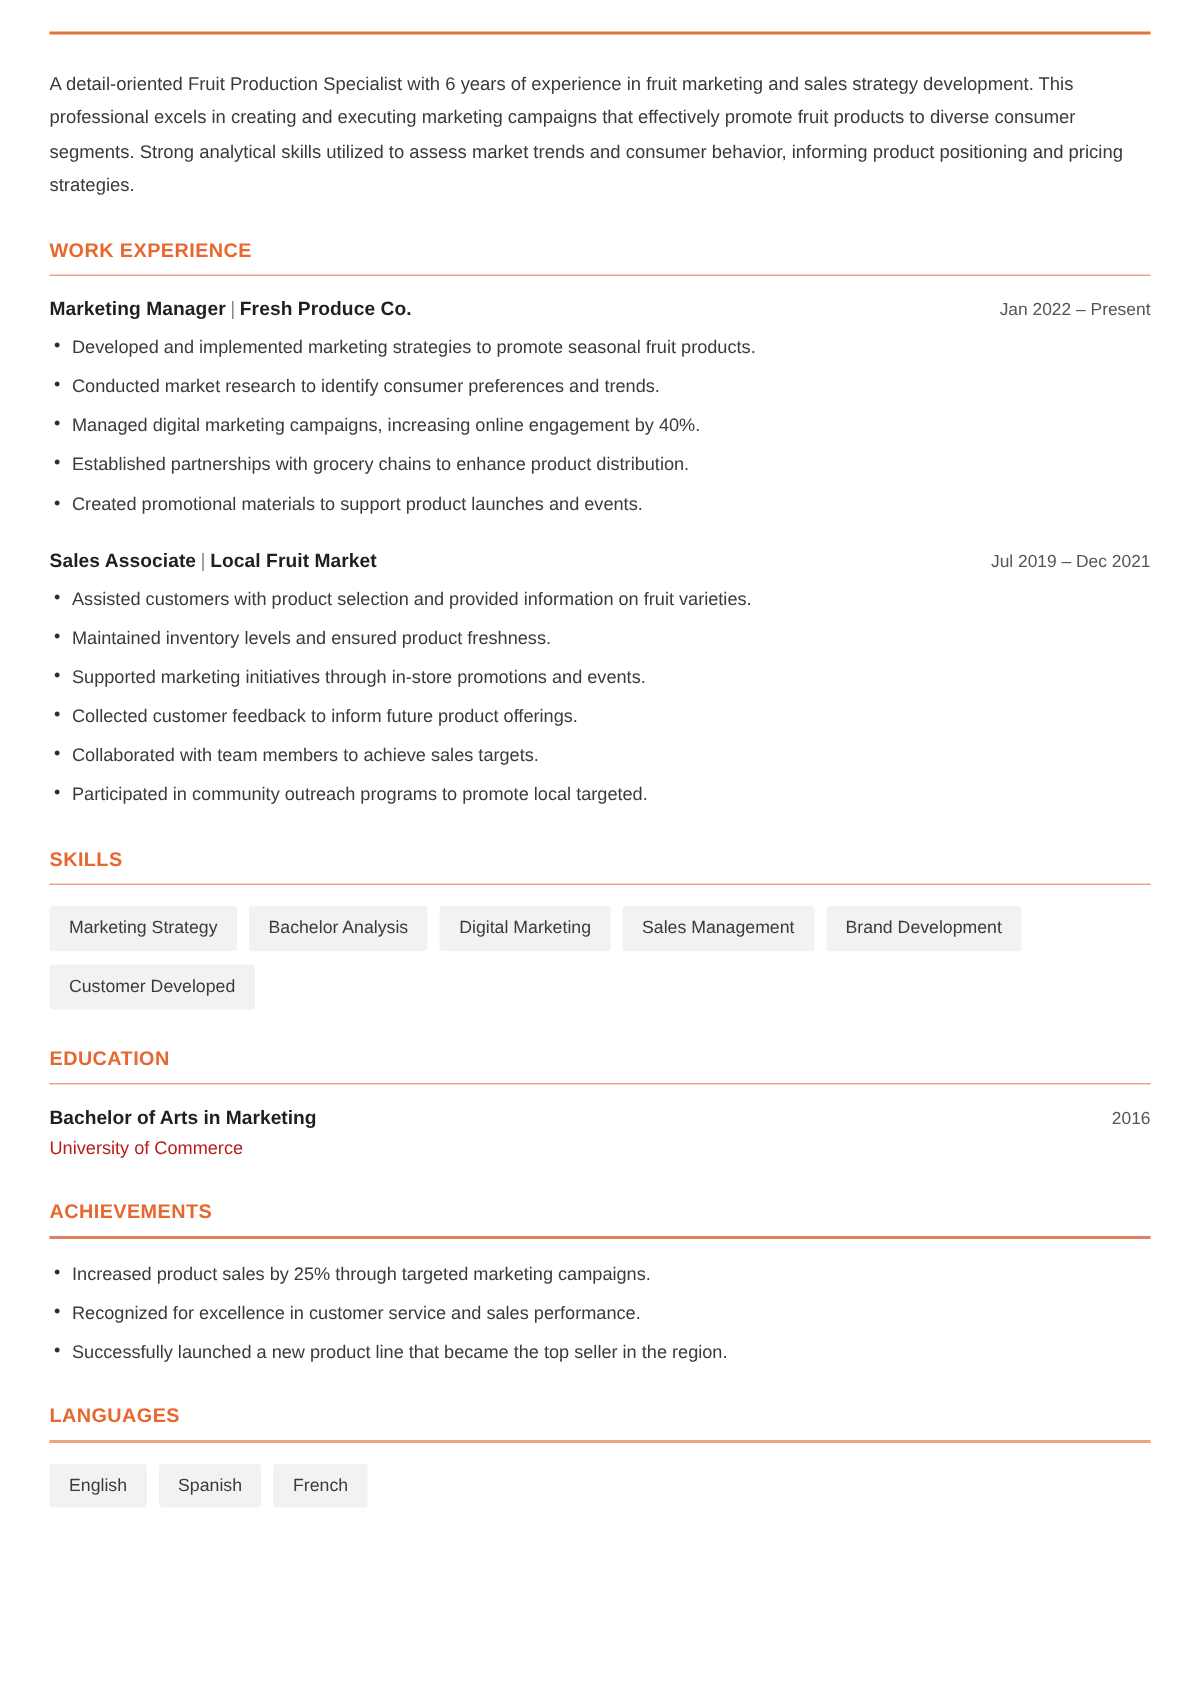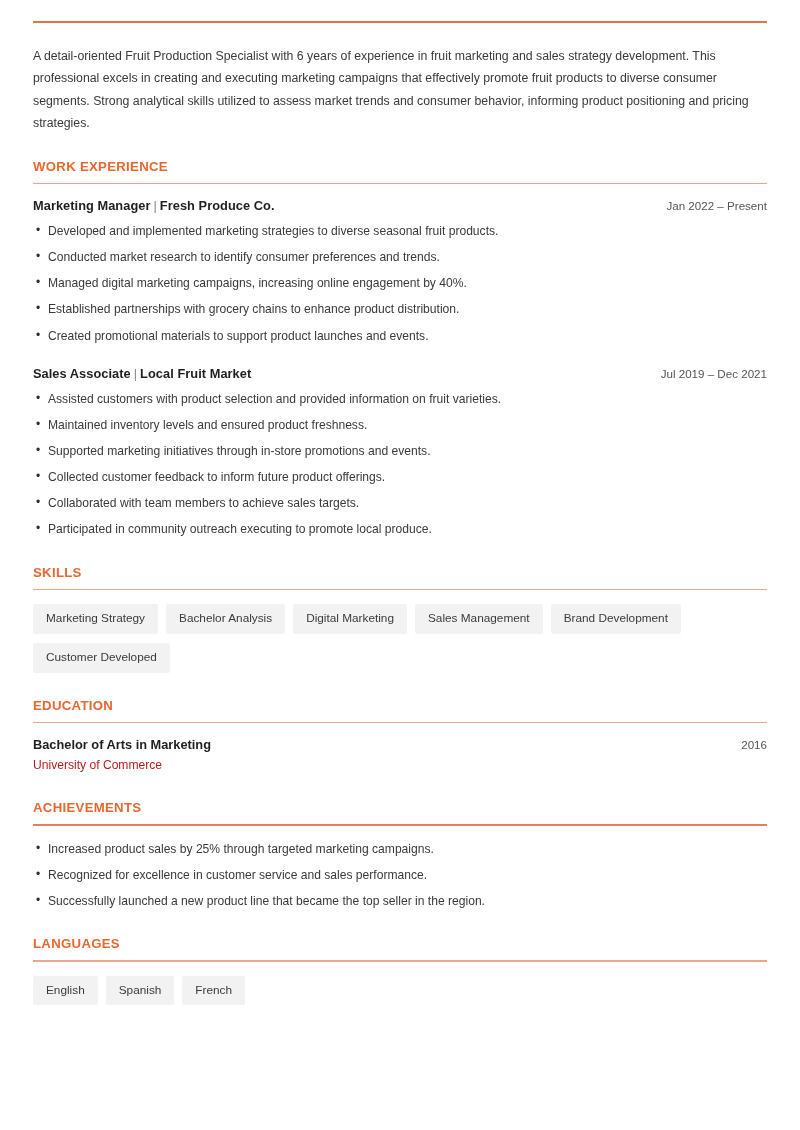--- a/index.html
+++ b/index.html
@@ -227,42 +227,42 @@
       <div class="section-rule"></div>
 
       <div class="entry">
         <div class="entry-head">
           <div class="entry-title">
             <span>Marketing Manager</span><span class="entry-sep">|</span><span>Fresh Produce Co.</span>
           </div>
           <div class="entry-date">Jan 2022 – Present</div>
         </div>
         <ul class="bullets">
-          <li>Developed and implemented marketing strategies to diverse seasonal fruit products.</li>
+          <li>Developed and implemented marketing strategies to promote seasonal fruit products.</li>
           <li>Conducted market research to identify consumer preferences and trends.</li>
           <li>Managed digital marketing campaigns, increasing online engagement by 40%.</li>
           <li>Established partnerships with grocery chains to enhance product distribution.</li>
           <li>Created promotional materials to support product launches and events.</li>
         </ul>
       </div>
 
       <div class="entry" style="margin-top:21px;">
         <div class="entry-head">
           <div class="entry-title">
             <span>Sales Associate</span><span class="entry-sep">|</span><span>Local Fruit Market</span>
           </div>
           <div class="entry-date">Jul 2019 – Dec 2021</div>
         </div>
         <ul class="bullets">
           <li>Assisted customers with product selection and provided information on fruit varieties.</li>
           <li>Maintained inventory levels and ensured product freshness.</li>
           <li>Supported marketing initiatives through in-store promotions and events.</li>
           <li>Collected customer feedback to inform future product offerings.</li>
           <li>Collaborated with team members to achieve sales targets.</li>
-          <li>Participated in community outreach executing to promote local produce.</li>
+          <li>Participated in community outreach programs to promote local targeted.</li>
         </ul>
       </div>
     </div>
 
     <div class="section" style="margin-top:26px;">
       <div class="section-title">SKILLS</div>
       <div class="section-rule"></div>
       <div class="tags">
         <span class="tag">Marketing Strategy</span>
         <span class="tag">Bachelor Analysis</span>

